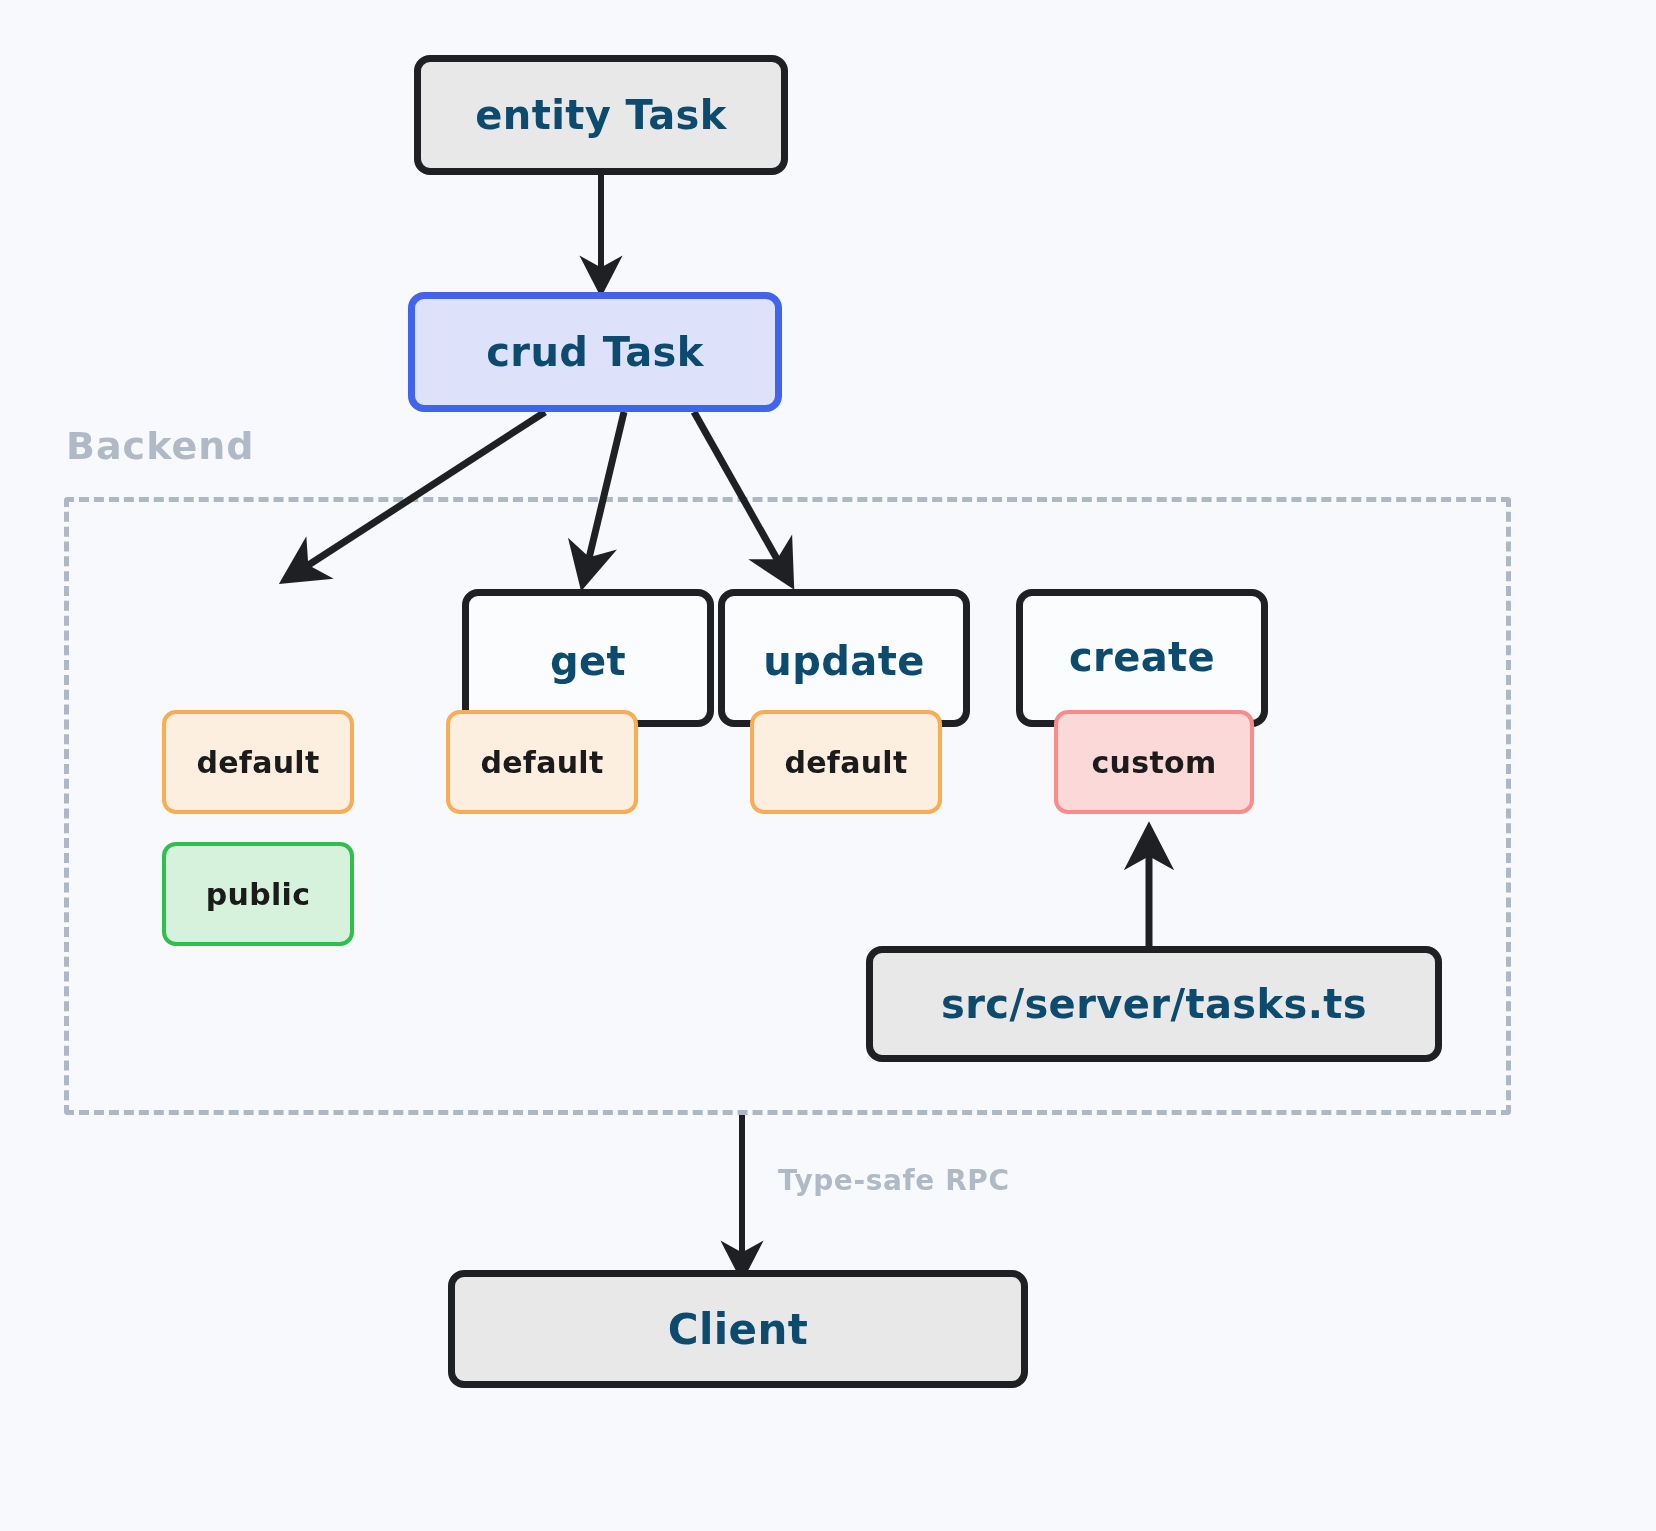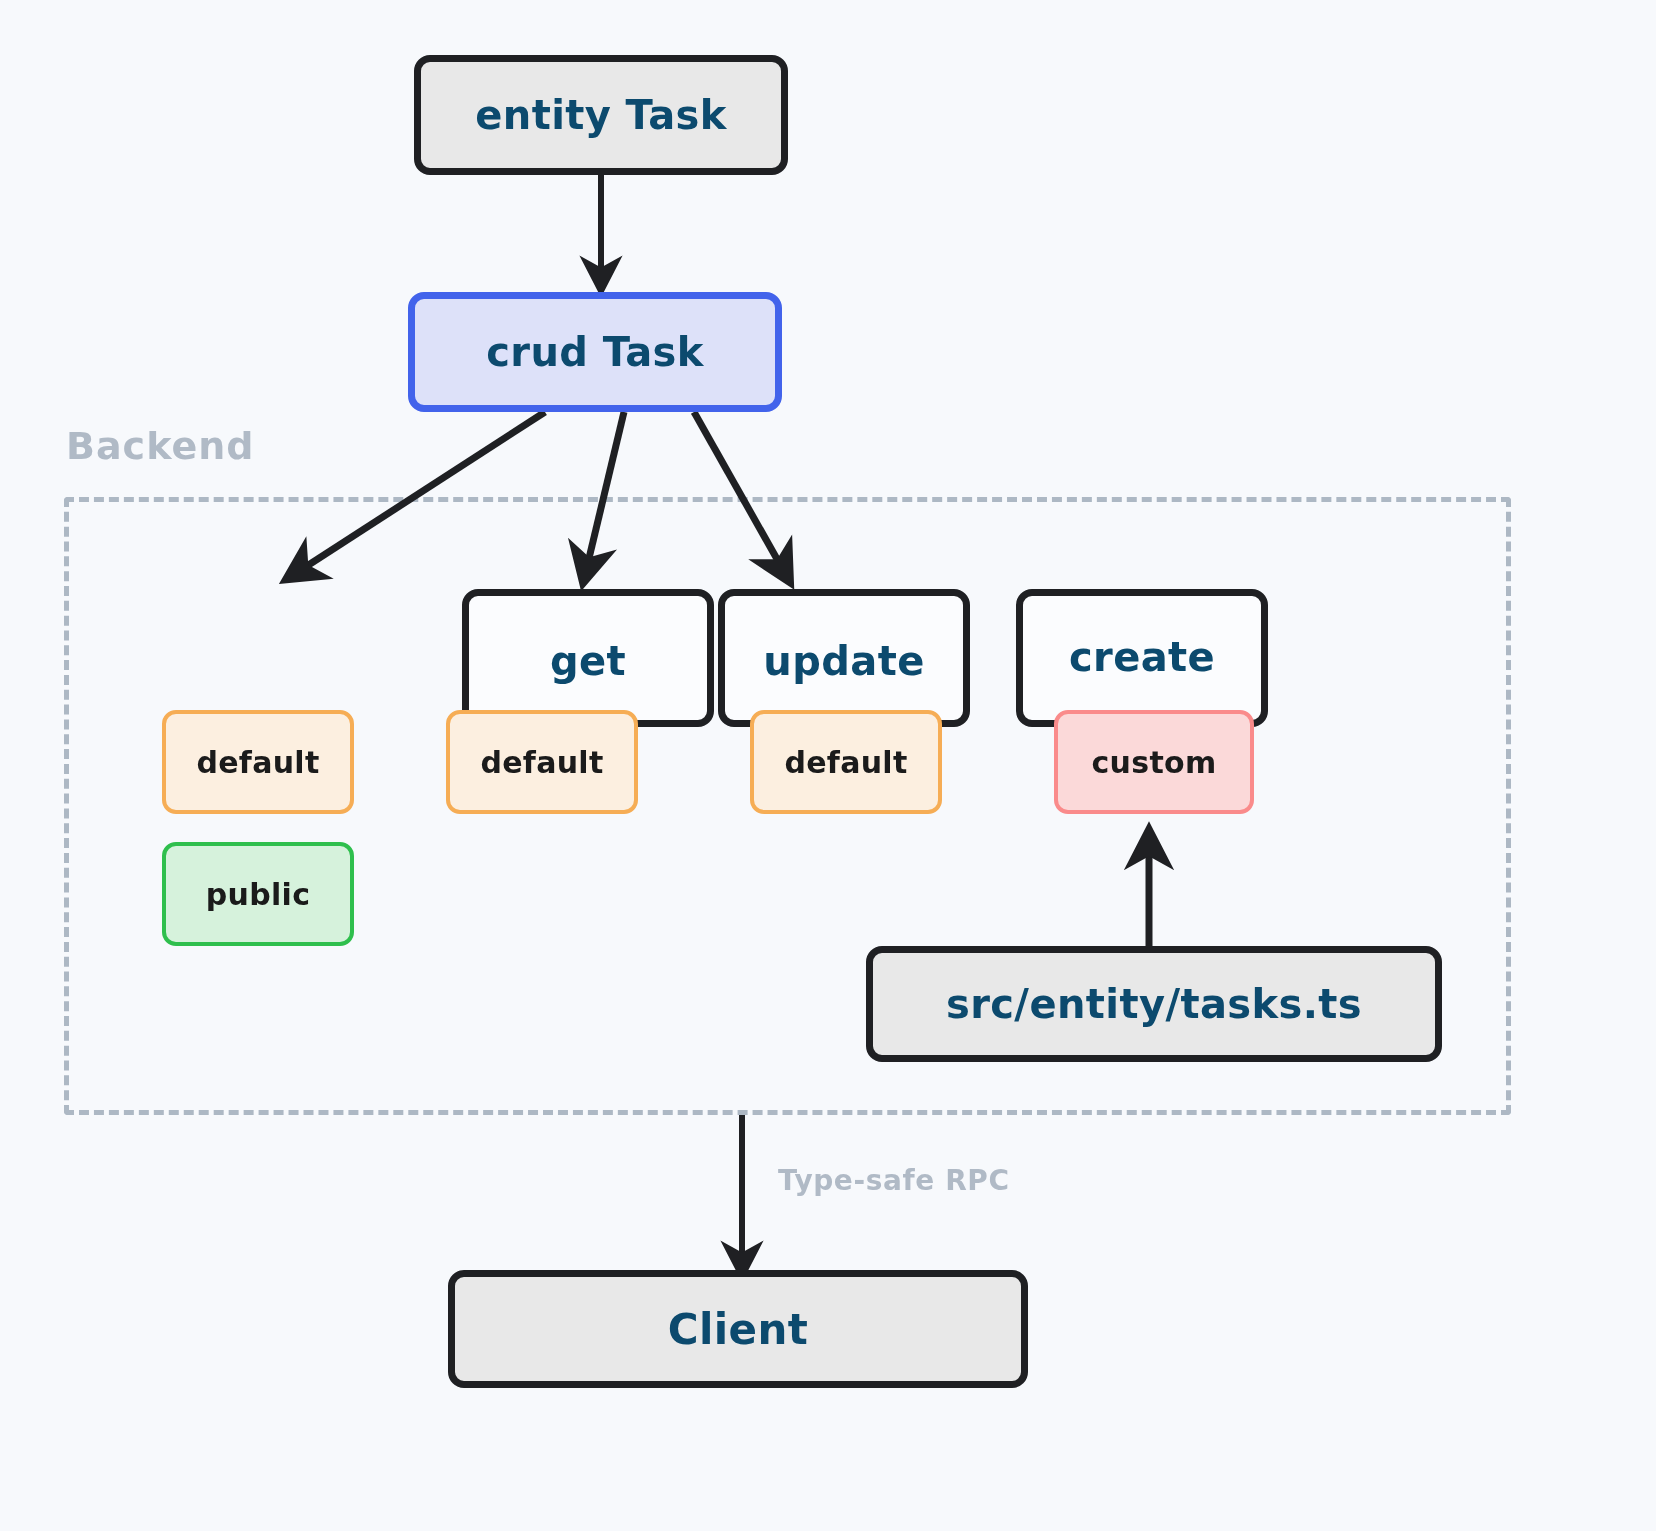--- a/index.html
+++ b/index.html
@@ -147,19 +147,19 @@
   <div class="badge orange" style="left:162px; top:710px; width:192px; height:104px; font-size:30px;">default</div>
 
   <div class="badge green" style="left:162px; top:842px; width:192px; height:104px; font-size:30px;">public</div>
 
   <div class="badge orange" style="left:446px; top:710px; width:192px; height:104px; font-size:30px;">default</div>
 
   <div class="badge orange" style="left:750px; top:710px; width:192px; height:104px; font-size:30px;">default</div>
 
   <div class="badge red" style="left:1054px; top:710px; width:200px; height:104px; font-size:30px;">custom</div>
 
-  <div class="node dark" style="left:866px; top:946px; width:576px; height:116px; font-size:40px;">src/entity/tasks.ts</div>
+  <div class="node dark" style="left:866px; top:946px; width:576px; height:116px; font-size:40px;">src/server/tasks.ts</div>
 
   <div class="edge-label" style="left:778px; top:1164px; font-size:28px;">Type-safe RPC</div>
 
   <div class="node dark" style="left:448px; top:1270px; width:580px; height:118px; font-size:42px;">Client</div>
 
 </div>
 
 </body></html>

